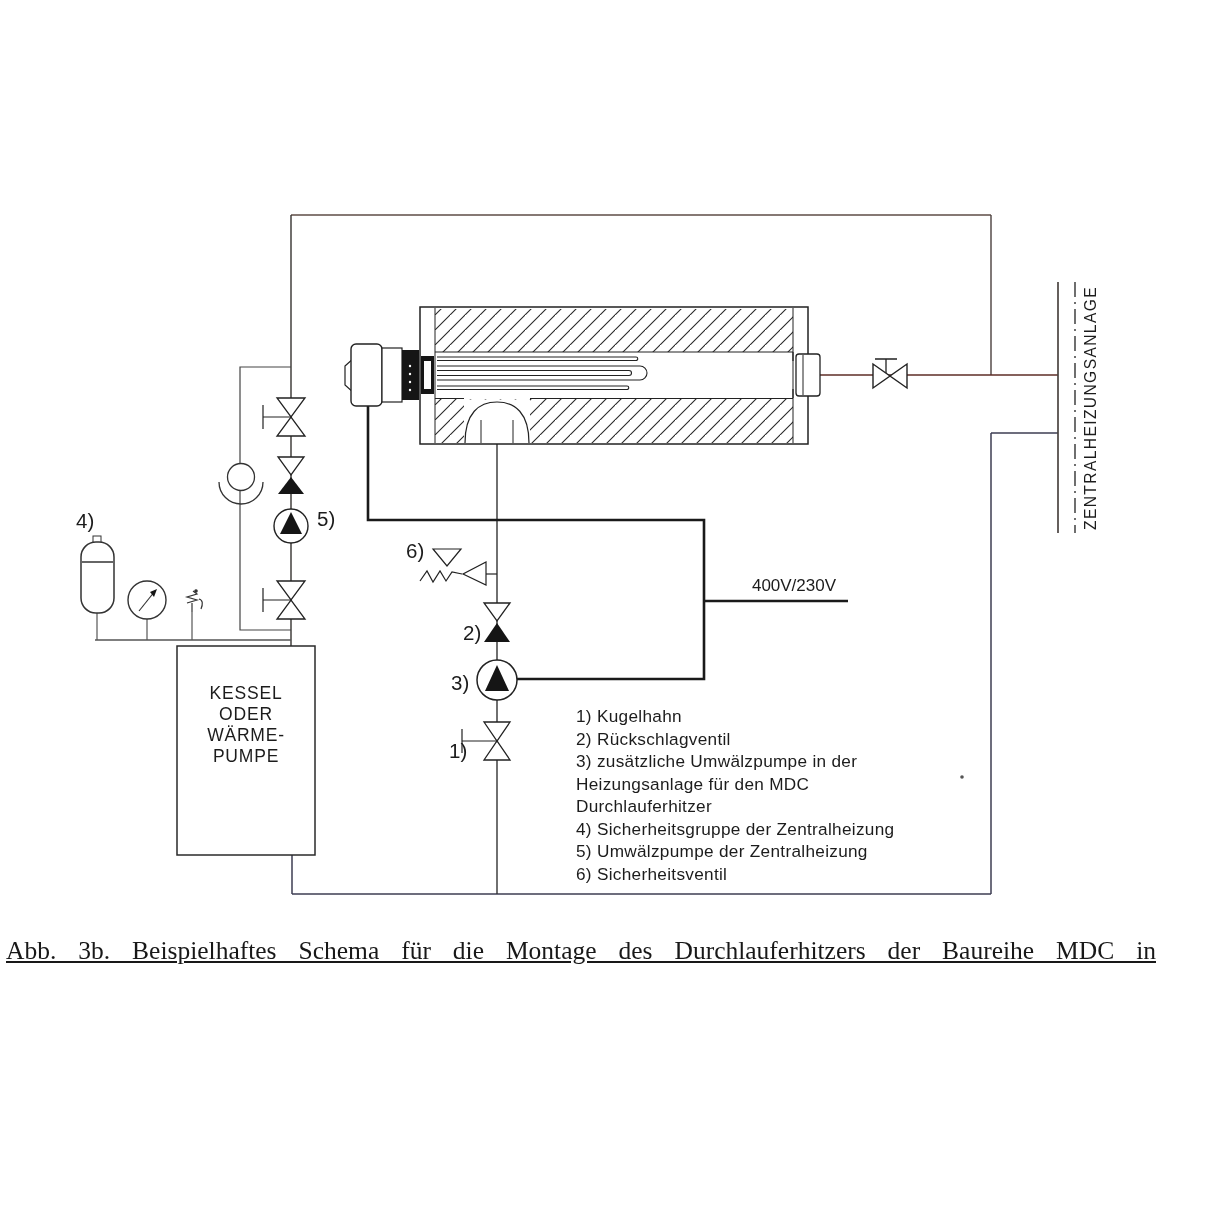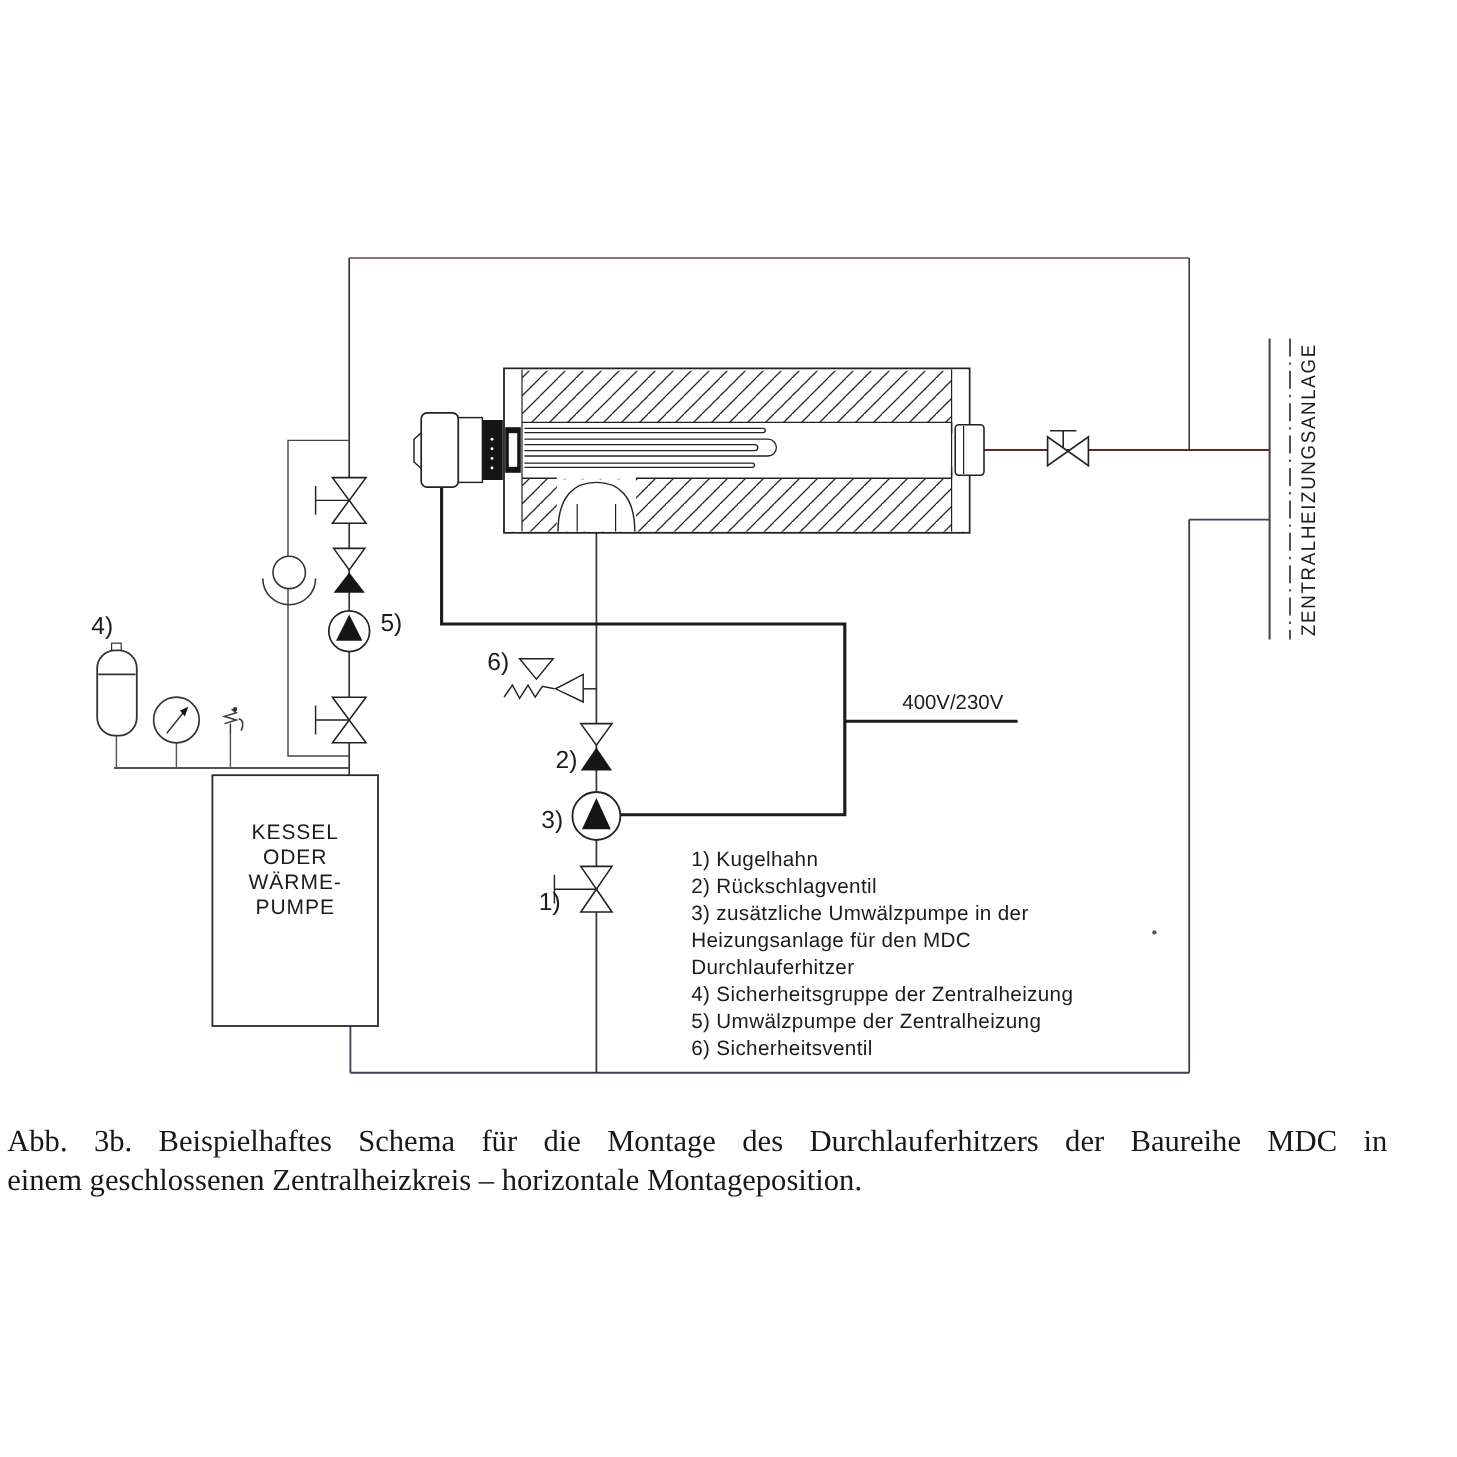--- a/index.html
+++ b/index.html
@@ -7,21 +7,21 @@
         font-family:"Liberation Sans",sans-serif;}
   svg{position:absolute;top:0;left:0;}
   svg text{font-family:"Liberation Sans",sans-serif;fill:#1c1c1c;}
   .callout{font-size:20.5px;}
   .legend-line{font-size:17.2px;letter-spacing:.3px;}
   .kessel-line{font-size:17.5px;letter-spacing:.8px;text-anchor:middle;}
   .power{font-size:17px;text-anchor:middle;}
   .wall-text{font-size:16.5px;letter-spacing:1.5px;text-anchor:middle;}
   .caption{position:absolute;top:934px;left:6px;width:1150px;margin:0;
            font-family:"Liberation Serif",serif;font-size:25.5px;line-height:33px;color:#181818;}
-  .cap-l1{display:block;text-align:justify;text-align-last:justify;}
+  .cap-l1{display:block;text-align:justify;text-align-last:justify;text-decoration:underline;}
   .cap-l2{display:block;text-align:left;}
 </style>
 </head>
 <body>
 
 <div class="page">
 
 <svg width="1214" height="920" viewBox="0 0 1214 920">
   <defs>
     <pattern id="hatch" patternUnits="userSpaceOnUse" width="15" height="15">
@@ -188,16 +188,15 @@
     <text class="legend-line" x="576" y="834.5">4) Sicherheitsgruppe der Zentralheizung</text>
     <text class="legend-line" x="576" y="857">5) Umwälzpumpe der Zentralheizung</text>
     <text class="legend-line" x="576" y="879.5">6) Sicherheitsventil</text>
   </g>
 
   <circle cx="962" cy="777" r="1.8" fill="#555555"></circle>
 </svg>
 
   <p class="caption">
     <span class="cap-l1">Abb. 3b. Beispielhaftes Schema für die Montage des Durchlauferhitzers der Baureihe MDC in</span>
-    <span class="cap-l2">einem geschlossenen Zentralheizkreis – horizontale Montageposition.</span>
   </p>
 
 </div>
 
 </body></html>

